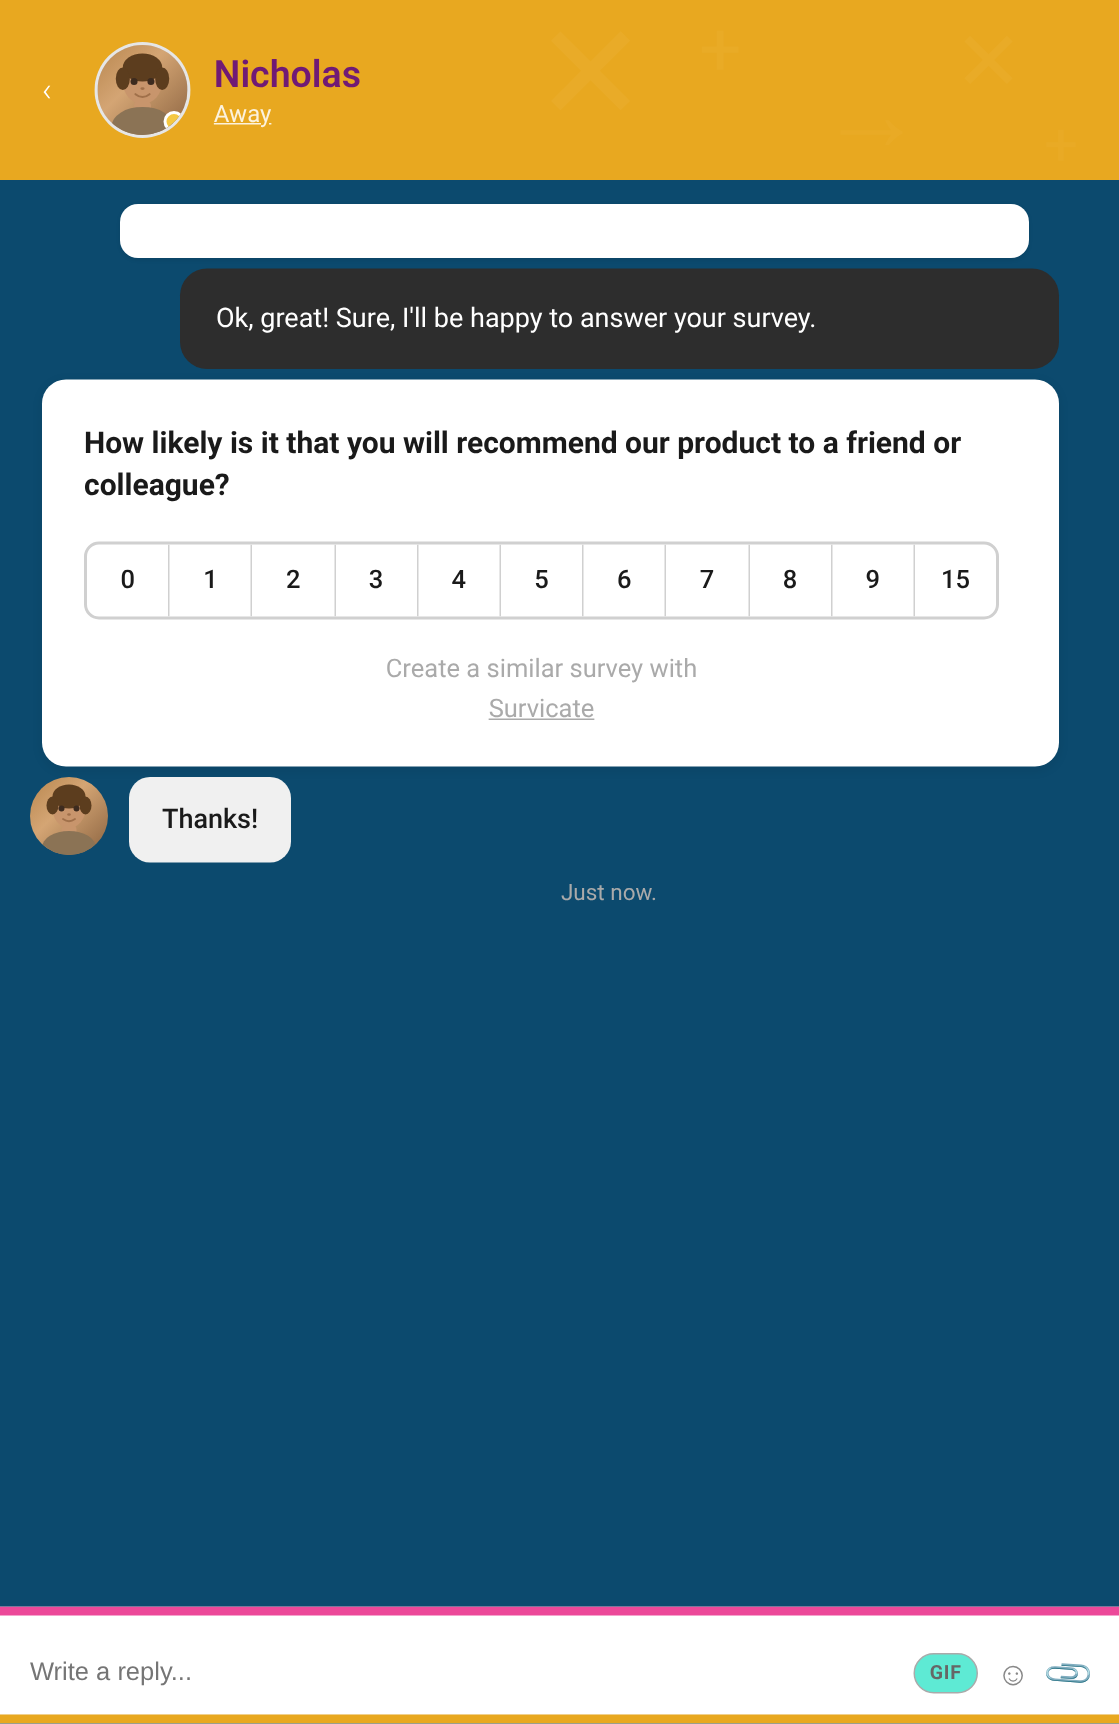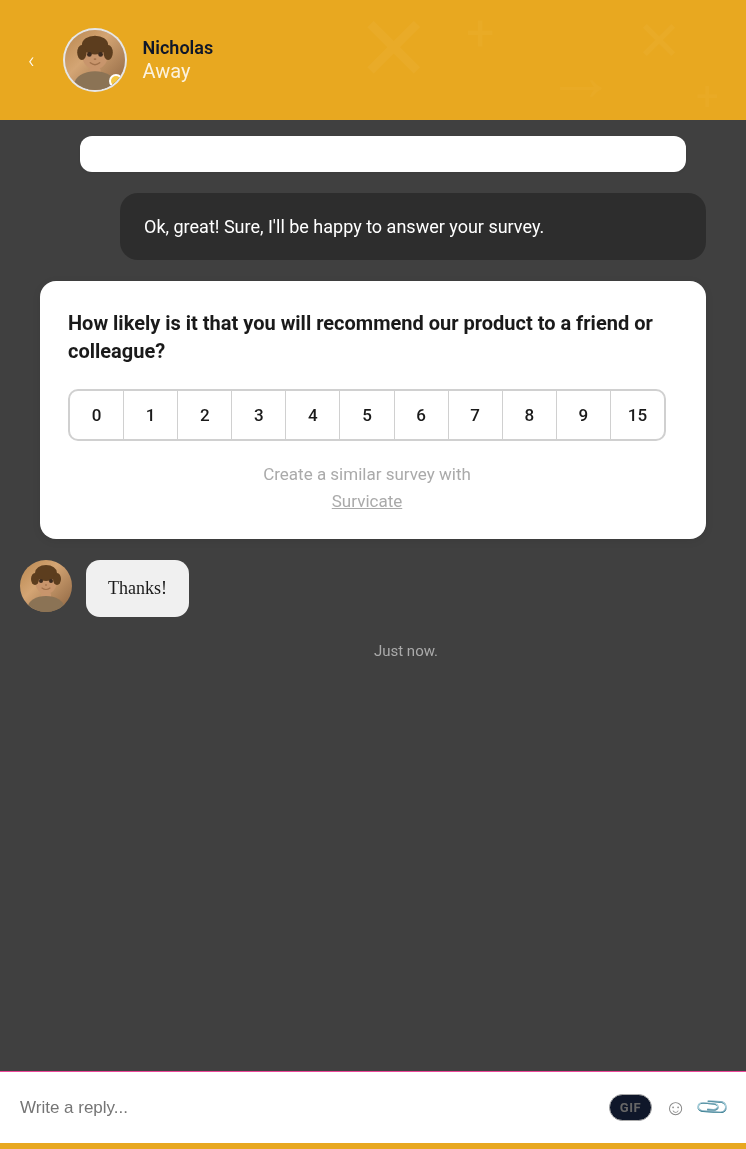--- a/index.html
+++ b/index.html
@@ -74,40 +74,41 @@
       background: #f5c842;
       border: 2px solid white;
       z-index: 2;
     }
     .header-info {
       z-index: 1;
       display: flex;
       flex-direction: column;
     }
     .header-name {
-      color: #0f172a;
-      font-size: 18px;
+      color: #701a75;
+      font-size: 25px;
       font-weight: 600;
       line-height: 1.2;
     }
     .header-status {
       color: rgba(255,255,255,0.85);
-      font-size: 20px;
+      font-size: 16px;
       font-weight: 400;
+      text-decoration: underline;
     }
 
     
     .chat-area {
       flex: 1;
-      background: #404040;
+      background: #0c4a6e;
       overflow-y: auto;
       padding: 16px 20px;
       display: flex;
       flex-direction: column;
-      gap: 21px;
+      gap: 7px;
       position: relative;
     }
 
     
     .chat-area::-webkit-scrollbar {
       width: 6px;
     }
     .chat-area::-webkit-scrollbar-track {
       background: transparent;
     }
@@ -134,21 +135,21 @@
       background: #2d2d2d;
       color: white;
       border-radius: 18px;
       padding: 20px 24px;
       font-size: 18px;
       line-height: 1.5;
     }
 
     
     .survey-card {
-      margin-left: 20px;
+      margin-left: 8px;
       margin-right: 20px;
       background: white;
       border-radius: 16px;
       padding: 28px 40px 24px 28px;
       box-shadow: 0 2px 8px rgba(0,0,0,0.08);
     }
     .survey-question {
       font-size: 20px;
       font-weight: 700;
       color: #1a1a1a;
@@ -208,58 +209,57 @@
       justify-content: center;
     }
     .user-bubble {
       background: #f0f0f0;
       border-radius: 14px;
       padding: 18px 22px;
       font-size: 18px;
       font-weight: 500;
       color: #1a1a1a;
       max-width: 260px;
-      font-family: Liberation Serif, serif;
     }
     .timestamp {
       color: #aaa;
       font-size: 15px;
       margin-left: 66px;
       text-align: center;
     }
 
     
     .input-bar {
       background: white;
       padding: 14px 20px;
       display: flex;
-      align-items: center;
+      align-items: flex-end;
       gap: 12px;
-      border-top: 1px solid #ec4899;
+      border-top: 6px solid #ec4899;
       min-height: 72px;
     }
     .reply-input {
       flex: 1;
       border: none;
       outline: none;
       font-size: 17px;
       color: #999;
       background: transparent;
       padding: 4px 0;
     }
     .gif-button {
       border: 1.5px solid #aaa;
       border-radius: 20px;
       padding: 5px 10px;
       font-size: 13px;
       font-weight: 700;
       color: #666;
       cursor: pointer;
       letter-spacing: 0.5px;
-      background: #0f172a;
+      background: #5eead4;
     }
     .emoji-button {
       font-size: 22px;
       cursor: pointer;
       color: #888;
     }
     .attach-button {
       font-size: 22px;
       cursor: pointer;
       color: #888;

